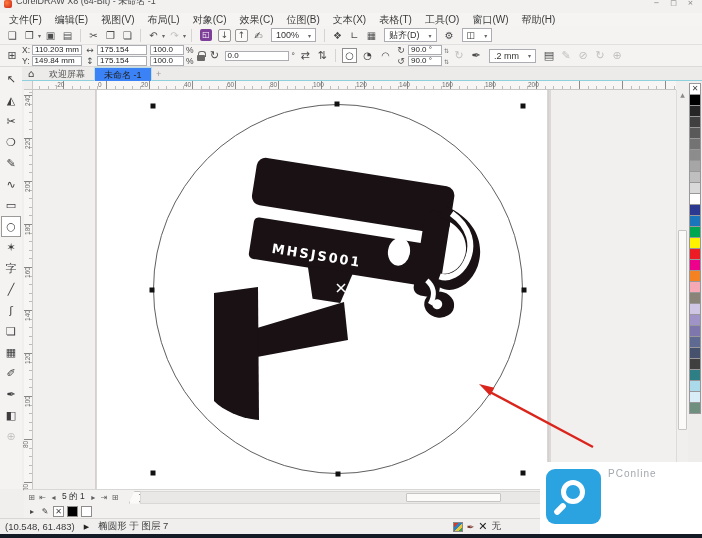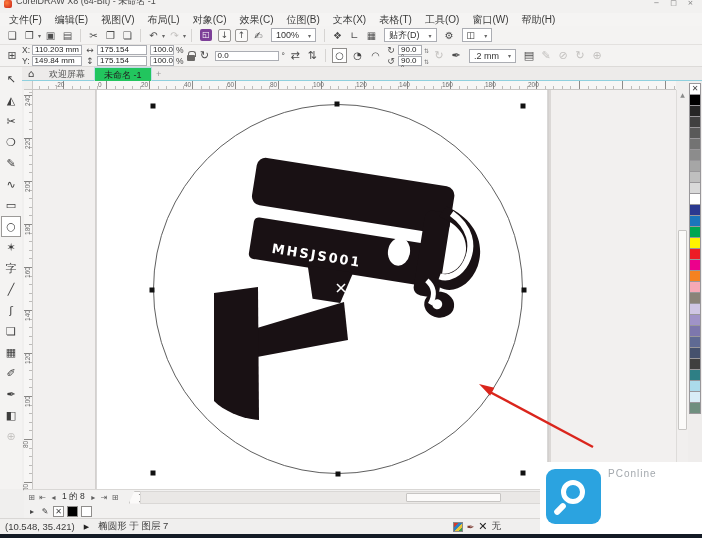--- a/index.html
+++ b/index.html
@@ -24,31 +24,31 @@
 .tb-combo{display:inline-flex;align-items:center;gap:8px;border:1px solid #abadB3;background:#fff;height:14px;padding:0 4px;font-size:9px;color:#333;margin:0 3px}
 .tb-sep{width:1px;height:13px;background:#d6d4d2;margin:0 3px}
 
 #propbar{position:absolute;top:45px;left:0;width:702px;height:22px;background:#f4f3f2;border-bottom:1px solid #dcdad8;display:flex;align-items:center;gap:3px;padding:0 5px;font-size:8.5px;color:#444}
 .pb-icon{font-family:"DejaVu Sans",sans-serif;font-size:11px;color:#4d4d4d;width:14px;text-align:center}
 .pb-icon.sm{font-size:9px;width:10px}
 .pb-icon.disabled{color:#c3c1bf}
 .pb-col{display:flex;flex-direction:column;gap:1px}
 .pb-row{display:flex;align-items:center;gap:2px}
 .pb-field{border:1px solid #abadb3;background:#fff;height:10px;line-height:8px;font-size:8px;color:#222;padding:0 2px}
-.w50{width:50px}.w34{width:24px}.w40{width:64px}
+.w50{width:50px}.w34{width:34px}.w40{width:64px}
 .spin{font-size:6px;color:#777;font-family:"DejaVu Sans",sans-serif}
 .el-btn{width:15px;height:15px;line-height:14px;text-align:center;font-size:10px;color:#444;border:1px solid transparent;font-family:"DejaVu Sans",sans-serif}
 .el-btn.active{background:#fff;border-color:#8f8d8b}
 #lock-icon{position:relative;width:8px;height:6px;background:#6b6967;border-radius:1px;margin-top:4px}
 #lock-icon::before{content:"";position:absolute;left:1px;top:-4px;width:6px;height:5px;border:1.2px solid #6b6967;border-bottom:none;border-radius:3px 3px 0 0}
 
 #tabrow{position:absolute;top:67px;left:22px;width:680px;height:14px;background:#edebEA;border-bottom:1px solid #8fd0de;display:flex;align-items:center;font-size:9px;color:#555}
 .home-tab{width:18px;text-align:center;font-size:10px;color:#3f3f3f;font-family:"DejaVu Sans",sans-serif}
 .doc-tab{padding:0 9px;height:14px;line-height:14px}
-.doc-tab.active{background:#22c55e;border:1px solid #bddde6;border-bottom:none;color:#222}
+.doc-tab.active{background:#3b82f6;border:1px solid #bddde6;border-bottom:none;color:#222}
 .new-tab-btn{width:14px;text-align:center;color:#999}
 
 #ruler-corner{position:absolute;top:81px;left:24px;width:9px;height:9px;background:#efeEEC;border-right:1px solid #c9c7c5;border-bottom:1px solid #c9c7c5}
 #hruler{position:absolute;top:81px;left:33px;width:643px;height:9px;background:#f7f6f5;border-bottom:1px solid #c9c7c5;background-image:repeating-linear-gradient(90deg,#8d8b89 0 1px,transparent 1px 43px),repeating-linear-gradient(90deg,#bdbbb9 0 1px,transparent 1px 8.6px);background-size:100% 9px,100% 4px;background-position:30px 0,30px 5px;background-repeat:repeat-x}
 .hrl{position:absolute;top:0;font-size:6.5px;color:#6e6e6e;line-height:7px}
 #vruler{position:absolute;top:90px;left:24px;width:9px;height:399px;background:#f7f6f5;border-right:1px solid #c9c7c5;background-image:repeating-linear-gradient(180deg,#8d8b89 0 1px,transparent 1px 43px),repeating-linear-gradient(180deg,#bdbbb9 0 1px,transparent 1px 8.6px);background-size:9px 100%,4px 100%;background-position:0 5px,5px 5px;background-repeat:repeat-y}
 .vrl{position:absolute;left:-2px;font-size:6.5px;color:#6e6e6e;transform:rotate(-90deg)}
 
 #toolbox{position:absolute;top:67px;left:0;width:22px;height:422px;background:#f4f3f2;display:flex;flex-direction:column;align-items:center;padding-top:2px}
 .tool{width:20px;height:21px;line-height:21px;text-align:center;font-size:11px;color:#3e3e3e;font-family:"DejaVu Sans",sans-serif}
@@ -367,40 +367,40 @@
     <div class="swatch" style="background: rgb(46, 127, 133);"></div>
     <div class="swatch" style="background: rgb(171, 219, 234);"></div>
     <div class="swatch" style="background: rgb(217, 237, 246);"></div>
     <div class="swatch" style="background: rgb(111, 143, 127);"></div>
   </div>
 
 <div id="pagenav">
   <span class="pn-icon">⊞</span>
   <span class="pn-icon">⇤</span>
   <span class="pn-icon">◂</span>
-  <span class="pn-counter">1 的 8</span>
+  <span class="pn-counter">5 的 1</span>
   <span class="pn-icon">▸</span>
   <span class="pn-icon">⇥</span>
   <span class="pn-icon">⊞</span>
   <span class="page-tab">页 1</span>
   <span class="hs-track">
       <span class="hs-thumb"></span>
     </span>
 </div>
 
 <div id="docpal">
   <span class="dp-icon">▸</span>
   <span class="dp-icon">✎</span>
   <span class="dswatch no-color" style="background:#fff;text-align:center;color:#444">✕</span>
 <span class="dswatch" style="background: rgb(0, 0, 0);"></span>
     <span class="dswatch" style="background: rgb(255, 255, 255);"></span>
   </div>
 
 <div id="statusbar">
-  <span>(10.548, 35.421)</span>
+  <span>(10.548, 61.483)</span>
   <span style="font-size:7px;color:#222;font-family:'DejaVu Sans',sans-serif">▶</span>
   <span>椭圆形 于 图层 7</span>
   <span id="status-right">
     <span id="fill-indicator"></span>
     <span class="st-pen">✒</span>
     <span class="st-x">✕</span>
     <span>无</span>
   </span>
 </div>
 

